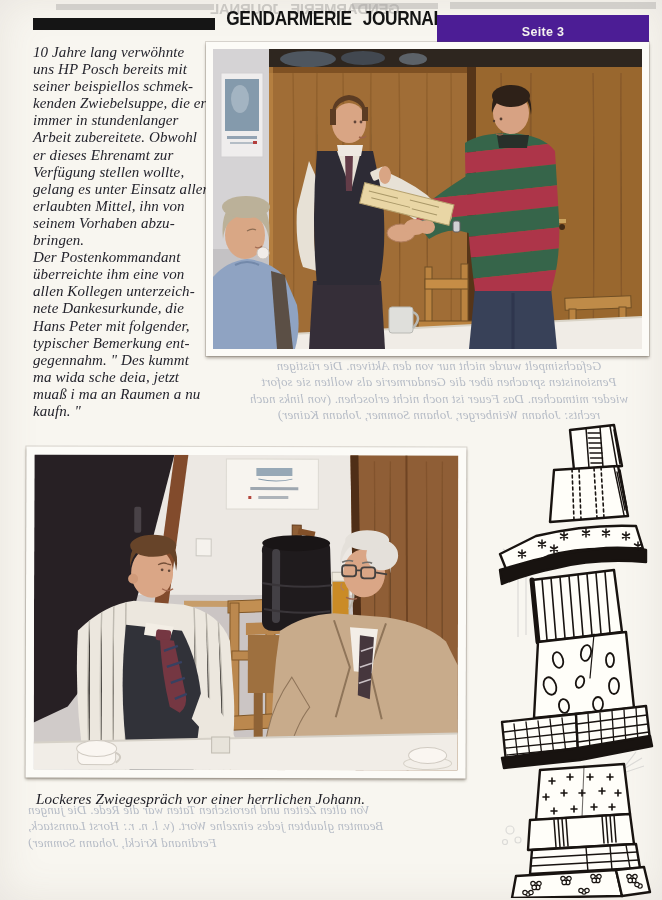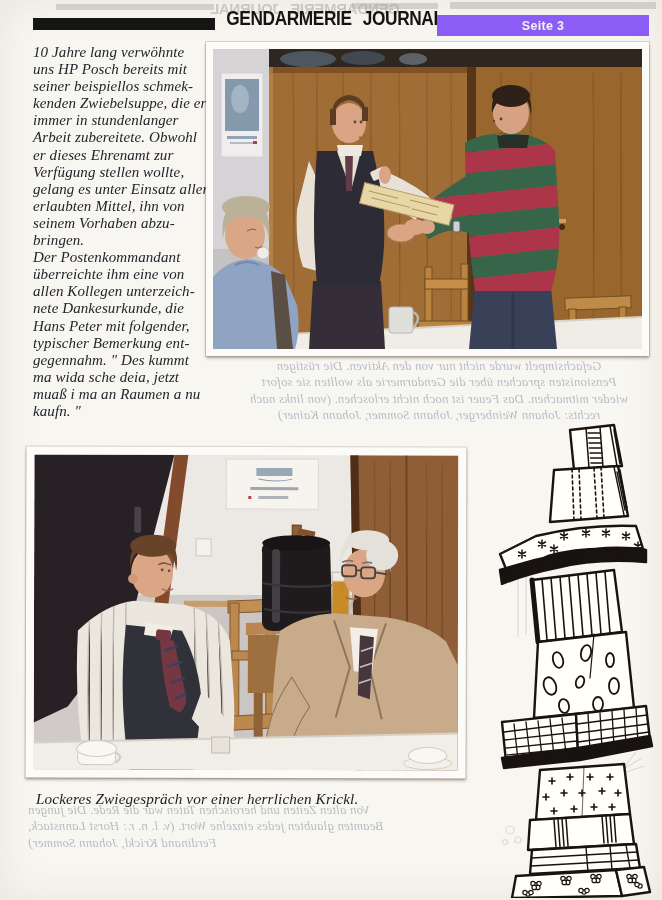--- a/index.html
+++ b/index.html
@@ -14,21 +14,21 @@
   .ghost-title{position:absolute;left:165px;top:0;width:280px;text-align:center;
         font-family:"Liberation Sans",sans-serif;font-weight:bold;font-size:15px;
         color:#a9a7a4;opacity:.55;transform:scaleX(-1);filter:blur(.5px);
         letter-spacing:-.3px;word-spacing:6px;white-space:nowrap;}
   
   .rule-left{position:absolute;left:33px;top:18px;width:182px;height:12px;background:#151515;}
   .journal-title{position:absolute;left:222px;top:8px;width:212px;margin:0;text-align:center;
         font-family:"Liberation Sans",sans-serif;font-weight:bold;font-size:18px;
         letter-spacing:-.4px;word-spacing:7px;color:#141414;transform:scale(.96,1.08);
         transform-origin:center top;white-space:nowrap;}
-  .page-badge{position:absolute;left:437px;top:15px;width:212px;height:21px;background:#8b5cf6;
+  .page-badge{position:absolute;left:437px;top:15px;width:212px;height:34px;background:#4c1d95;
         display:flex;align-items:center;justify-content:center;}
   .page-badge span{font-family:"Liberation Sans",sans-serif;font-weight:bold;font-size:12.5px;
         color:#f4f3ef;letter-spacing:.3px;}
   
   .article{position:absolute;left:33px;top:44px;width:192px;margin:0;
         font-style:italic;font-size:15px;line-height:17.1px;color:#23232c;
         white-space:pre-line;letter-spacing:.1px;}
   
   .photo{position:absolute;background:#fcfbf7;margin:0;
         box-shadow:0 2px 3px rgba(70,60,45,.45),0 0 0 1px rgba(90,80,65,.18);}
@@ -375,21 +375,21 @@
         <rect x="178" y="282" width="18" height="16" fill="#e7e6df" stroke="#bdbbb2"></rect>
         <g>
           <ellipse cx="394" cy="308" rx="24" ry="6" fill="#f4f3ee" stroke="#d5d3cb"></ellipse>
           <ellipse cx="394" cy="300" rx="19" ry="8" fill="#fbfaf7" stroke="#cfccc5"></ellipse>
         </g>
       </g>
       <rect width="424" height="315" fill="#e8b9a0" opacity=".06"></rect>
     </svg>
   </figure>
 
-  <p class="caption">Lockeres Zwiegespräch vor einer herrlichen Krickl.</p>
+  <p class="caption">Lockeres Zwiegespräch vor einer herrlichen Johann.</p>
 
   <div class="bleed bleed-bottom">Von alten Zeiten und heroischen Taten war die Rede.  Die jungen
 Beamten glaubten jedes einzelne Wort.  (v. l. n. r.:  Horst Lannstack,
 Ferdinand Krickl,  Johann Sommer)</div>
 
   <div class="gift-stack">
     <svg width="166" height="476" viewBox="0 0 166 476">
 
       <g stroke="#c4c4c4" stroke-width="1.2" fill="none" opacity=".55">
         <line x1="22" y1="152" x2="22" y2="215"></line>

